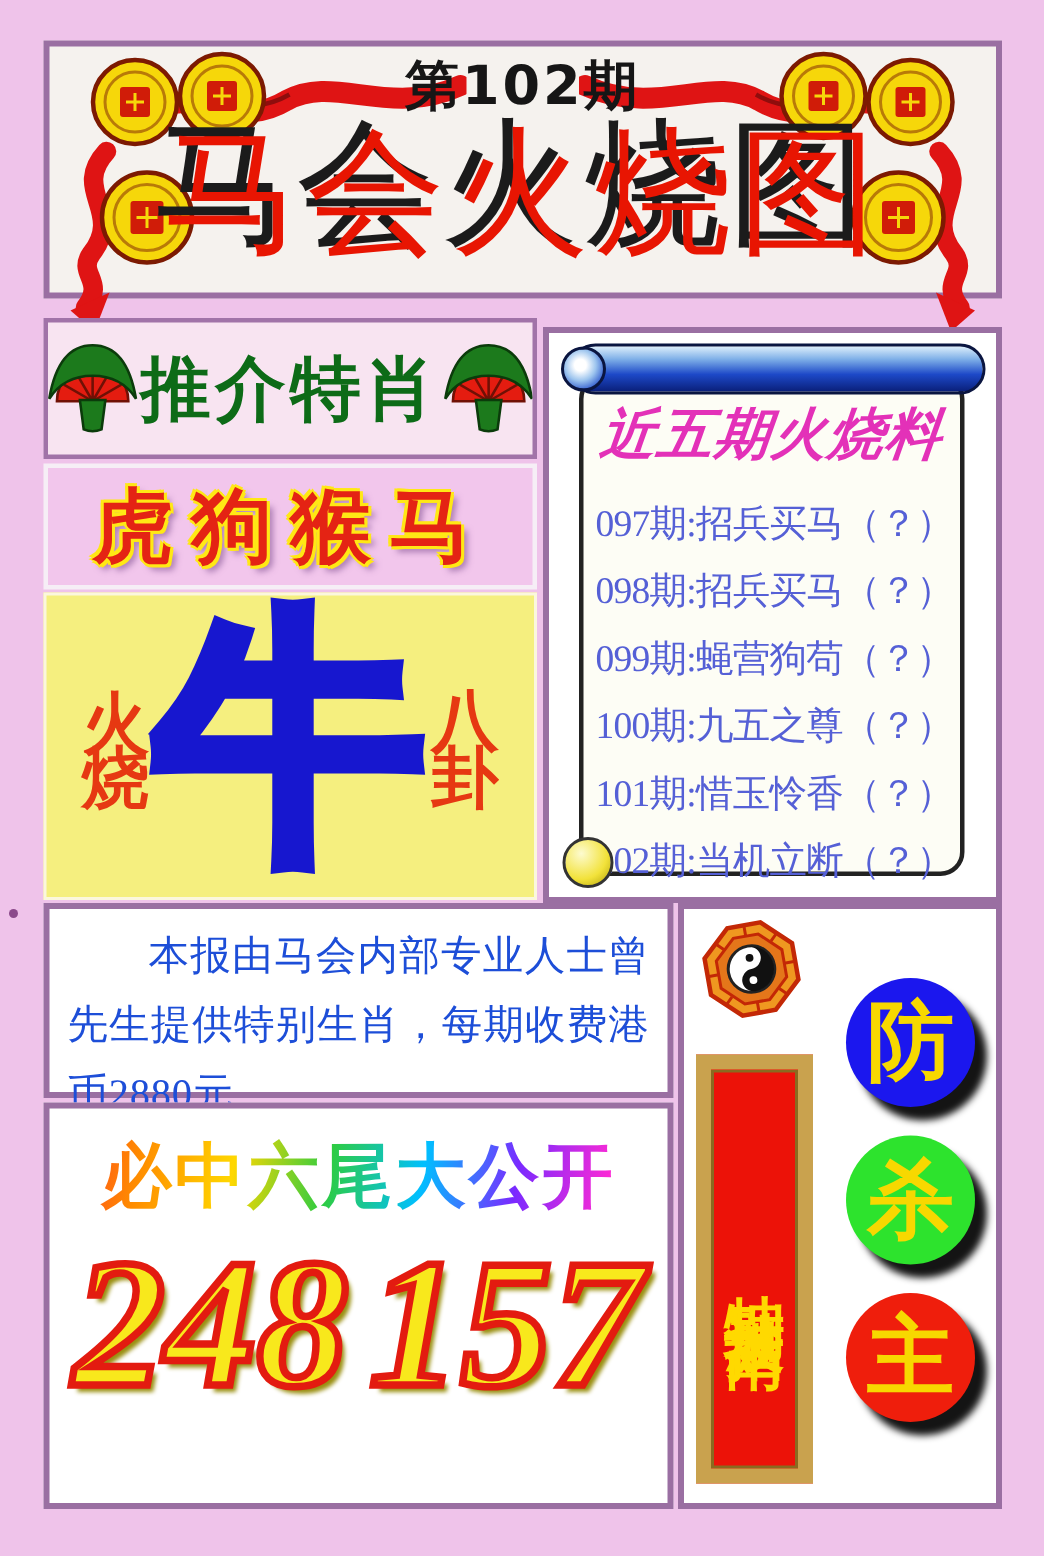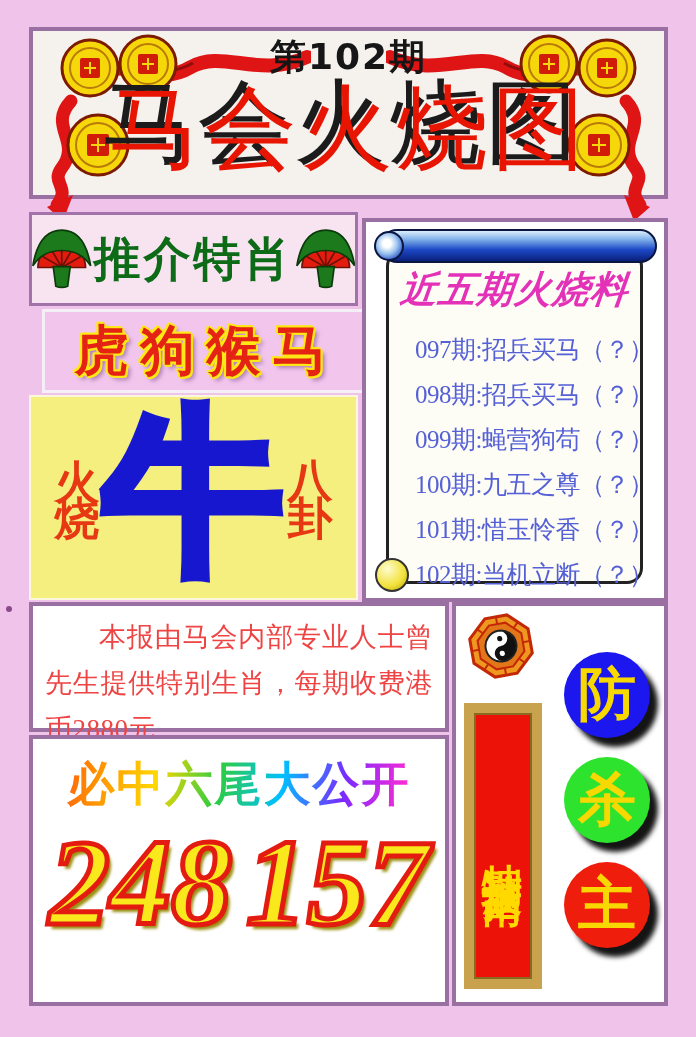--- a/index.html
+++ b/index.html
@@ -43,21 +43,21 @@
   
   .mush-box{
     position:absolute;left:29px;top:212px;width:329px;height:94px;
     background:#f8e4f1;border:3px solid #a173a8;box-sizing:border-box;
     display:flex;align-items:center;justify-content:center;gap:2px;
   }
   .mush-title{
     font-weight:bold;font-size:47px;color:#0d6b17;letter-spacing:3px;white-space:nowrap;
   }
   .zodiac-box{
-    position:absolute;left:42px;top:309px;width:329px;height:84px;
+    position:absolute;left:29px;top:309px;width:329px;height:84px;
     background:#f2c6ec;border:3px solid #f6eef6;box-sizing:border-box;
     display:flex;align-items:center;justify-content:center;
   }
   .zodiac-text{
     font-weight:bold;font-size:54px;color:#e42314;letter-spacing:12px;
     text-shadow:-2px 0 #ffe815,2px 0 #ffe815,0 -2px #ffe815,0 2px #ffe815,
                 -2px -2px #ffe815,2px 2px #ffe815,4px 4px 4px rgba(110,60,130,.55);
     white-space:nowrap;
   }
   .fire-box{
@@ -103,31 +103,31 @@
     border:2px solid #333;box-sizing:border-box;
     background:radial-gradient(circle at 35% 30%, #fdfbd0, #f2e23a 60%, #b0a008);
     z-index:5;
   }
   .hist-title{
     margin-top:12px;text-align:center;
     font-weight:bold;font-style:italic;font-size:37px;color:#e331b8;
     transform:skewX(-6deg);letter-spacing:1px;white-space:nowrap;
   }
   .hist-list{
-    list-style:none;margin:12px 0 0 0;padding:0 0 0 26px;
+    list-style:none;margin:12px 0 0 0;padding:0 0 0 8px;
   }
   .hist-list li{
     font-size:25px;color:#5560d6;line-height:45px;
     letter-spacing:-0.5px;white-space:nowrap;
   }
   
   .info{left:29px;top:602px;width:420px;height:130px;}
   .info p{
     margin:8px 12px 0 12px;
-    font-size:27px;color:#ef4444;line-height:46px;
+    font-size:27px;color:#1d4ed8;line-height:46px;
     text-indent:2em;letter-spacing:0.5px;text-align:justify;
   }
   
   .reveal{left:29px;top:735px;width:420px;height:271px;}
   .reveal-title{
     margin-top:14px;text-align:center;
     font-weight:bold;font-size:47px;letter-spacing:2px;white-space:nowrap;
     background:linear-gradient(100deg,#ff2a2a 0%,#ff8c00 15%,#ffd700 30%,#2ecc40 45%,#00bfff 60%,#7a2aff 75%,#ff2ad4 90%,#ff2a2a 100%);
     -webkit-background-clip:text;background-clip:text;color:transparent;
   }

